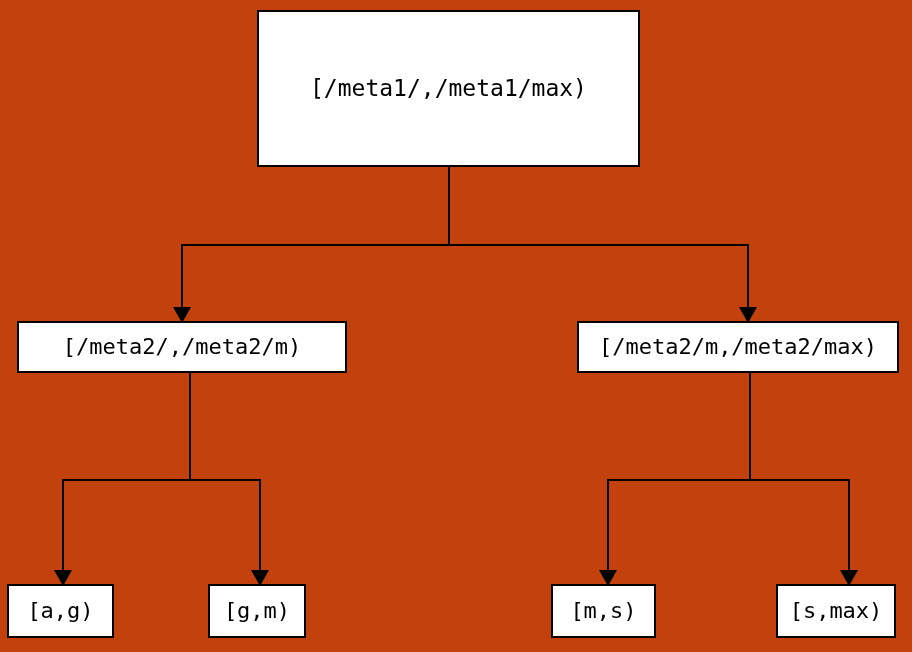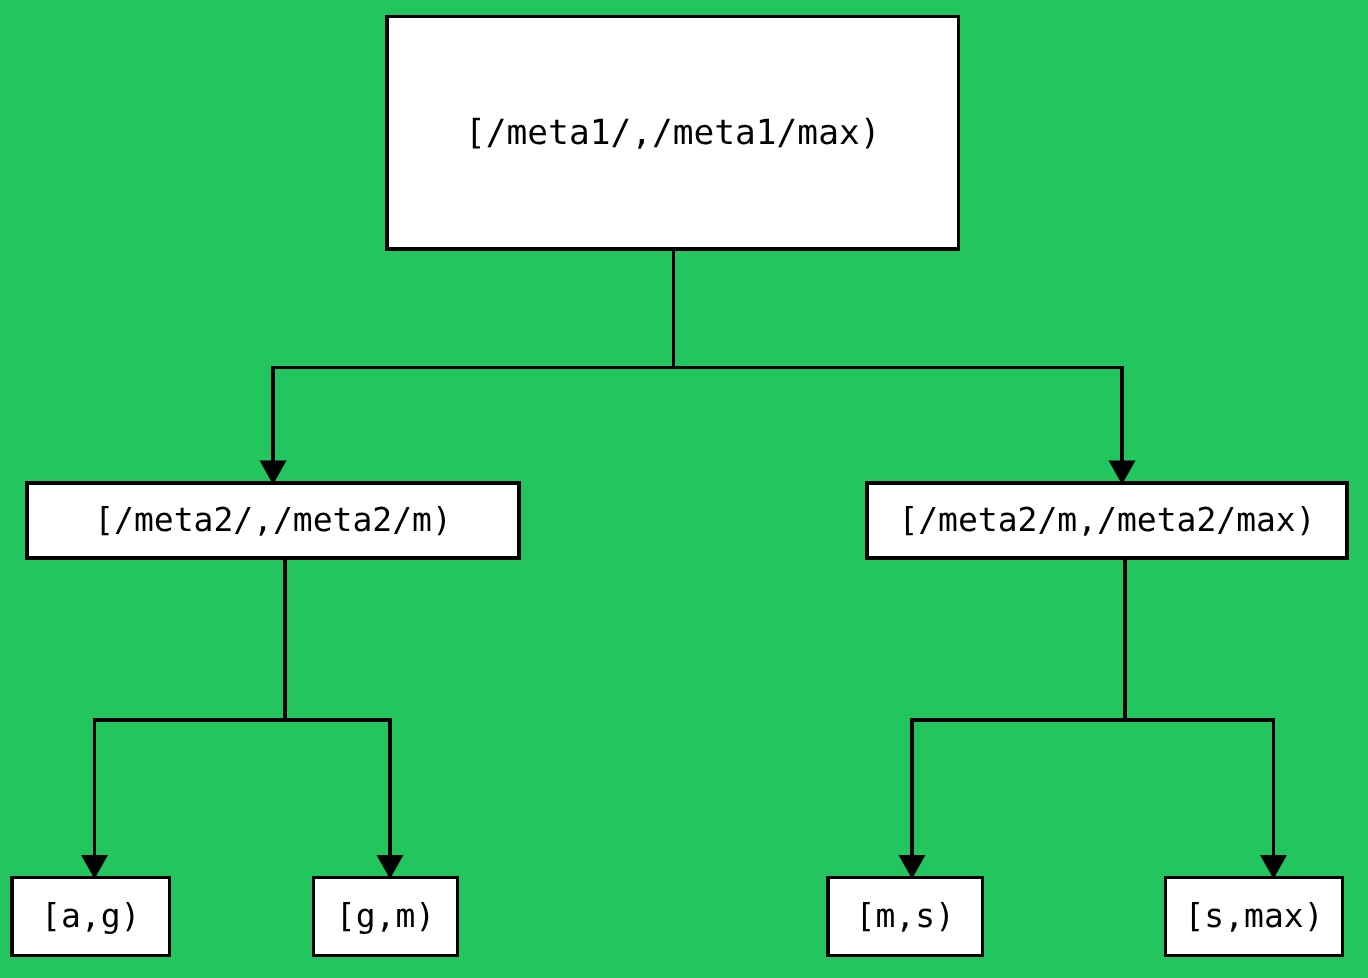--- a/index.html
+++ b/index.html
@@ -11,21 +11,21 @@
   body {
     width: 912px;
     height: 652px;
     font-family: "DejaVu Sans Mono", "Liberation Mono", monospace;
     overflow: hidden;
   }
   #diagram-root {
     position: relative;
     width: 912px;
     height: 652px;
-    background: #22c55e;
+    background: #c2410c;
   }
   svg#tree-canvas {
     position: absolute;
     left: 0;
     top: 0;
     width: 912px;
     height: 652px;
     display: block;
   }
   .node-box {

